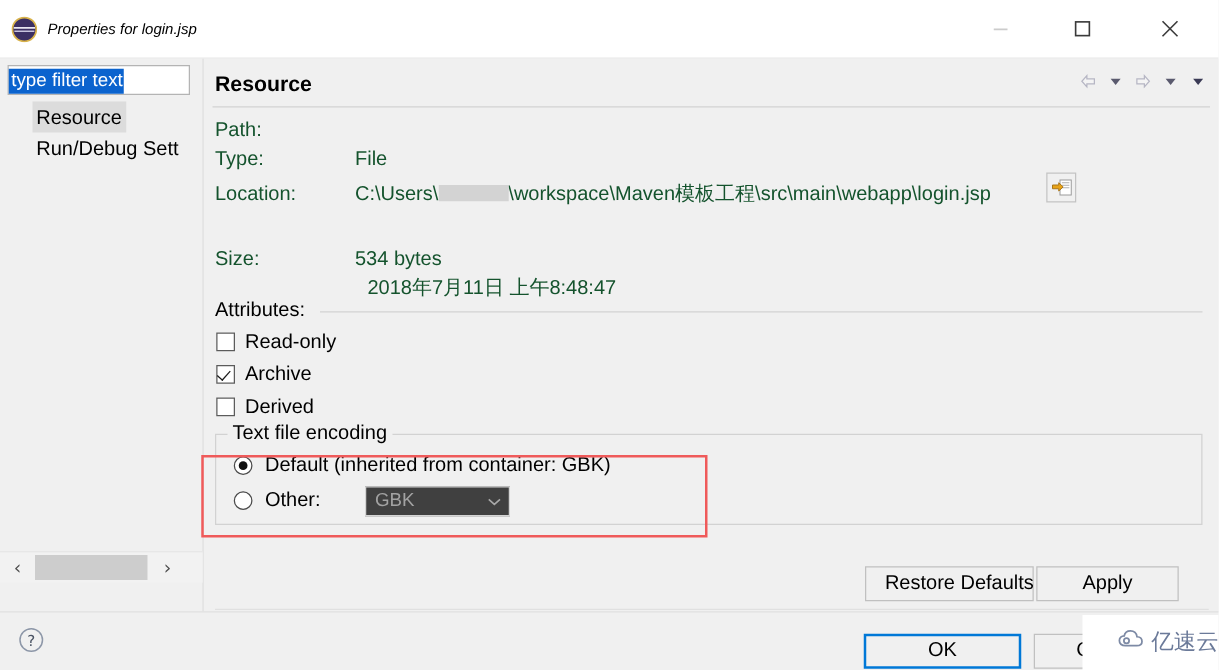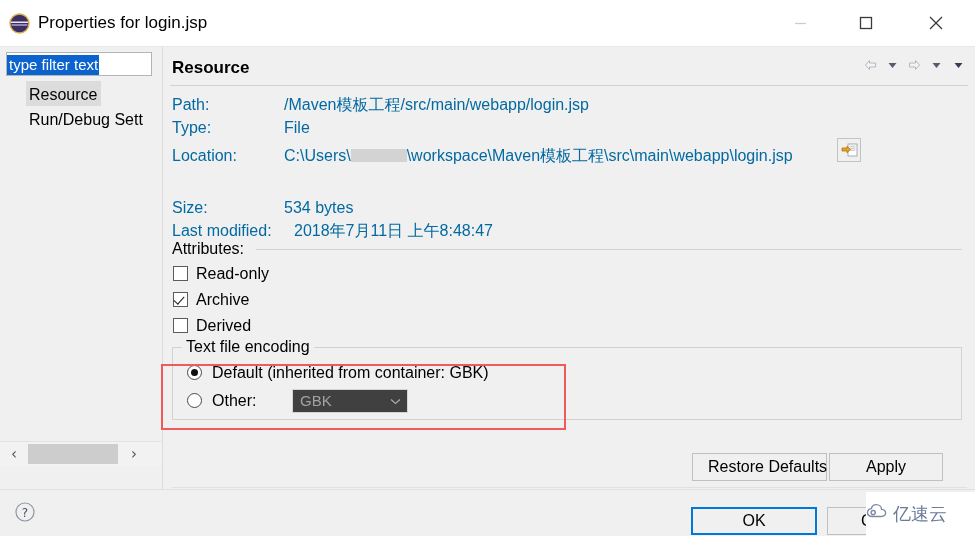--- a/index.html
+++ b/index.html
@@ -31,24 +31,25 @@
     box-sizing: border-box;
   }
   .title-icon {
     position: absolute;
     left: 9px; top: 13px;
     width: 21px; height: 21px;
   }
   .title-text {
     position: absolute;
     left: 38px; top: 11px;
-    font-size: 17px;
+    font-size: 12px;
     color: #000000;
     white-space: nowrap;
     line-height: 24px;
+    font-style: italic;
   }
   .winbtn {
     position: absolute;
     top: 0;
     width: 62px;
     height: 46px;
     display: flex;
     align-items: center;
     justify-content: center;
   }
@@ -197,21 +198,21 @@
   
   .info {
     position: absolute;
     left: 9px; top: 46px;
     width: 790px;
   }
   .info-row {
     position: relative;
     height: 23px;
     font-size: 16px;
-    color: #0369a1;
+    color: #14532d;
     line-height: 23px;
     white-space: nowrap;
   }
   .info-label {
     position: absolute;
     left: 0; top: 0;
   }
   .info-value {
     position: absolute;
     left: 112px; top: 0;
@@ -437,21 +438,21 @@
 
   
   .watermark {
     position: absolute;
     right: 0; top: 492px;
     width: 109px;
     height: 44px;
     background: #ffffff;
     display: flex;
     align-items: center;
-    justify-content: flex-start;
+    justify-content: flex-end;
     gap: 4px;
     z-index: 20;
   }
   .wm-text {
     font-size: 18px;
     color: #6b7a99;
     font-family: "DejaVu Sans", sans-serif;
     line-height: 20px;
   }
 </style>
@@ -541,21 +542,20 @@
         <span class="nav-icon">
           <svg width="9" height="7" viewBox="0 0 9 7">
               <path d="M0.5 1 L8.5 1 L4.5 6 Z" fill="#3a3a55"></path>
             </svg>
         </span>
       </div>
 
       <div class="info">
         <div class="info-row">
           <span class="info-label">Path:</span>
-          <span class="info-value">/Maven模板工程/src/main/webapp/login.jsp</span>
         </div>
         <div class="info-row">
           <span class="info-label">Type:</span>
           <span class="info-value">File</span>
         </div>
         <div class="info-row" style="height:33px;line-height:33px;">
           <span class="info-label">Location:</span>
           <span class="info-value"><span>C:\Users\</span><span class="redact"></span><span>\workspace\Maven模板工程\src\main\webapp\login.jsp</span></span>
           <span class="loc-btn">
             <svg width="17" height="15" viewBox="0 0 17 15">
@@ -565,21 +565,20 @@
               <line x1="8.5" y1="7.2" x2="14.5" y2="7.2" stroke="#b0b0b0" stroke-width="0.8"></line>
               <path d="M1 5 H6 V3.2 L9.5 6.5 L6 9.8 V8 H1 Z" fill="#e8a317" stroke="#a8761a" stroke-width="0.8"></path>
             </svg>
           </span>
         </div>
         <div class="info-row" style="margin-top:24px;">
           <span class="info-label">Size:</span>
           <span class="info-value">534  bytes</span>
         </div>
         <div class="info-row mod">
-          <span class="info-label">Last modified:</span>
           <span class="info-value">2018年7月11日 上午8:48:47</span>
         </div>
       </div>
 
       <div class="attrs">
         <div class="attrs-head">Attributes:</div>
         <div class="attrs-rule"></div>
 
         <div class="check-row">
           <span class="cbox"></span>

